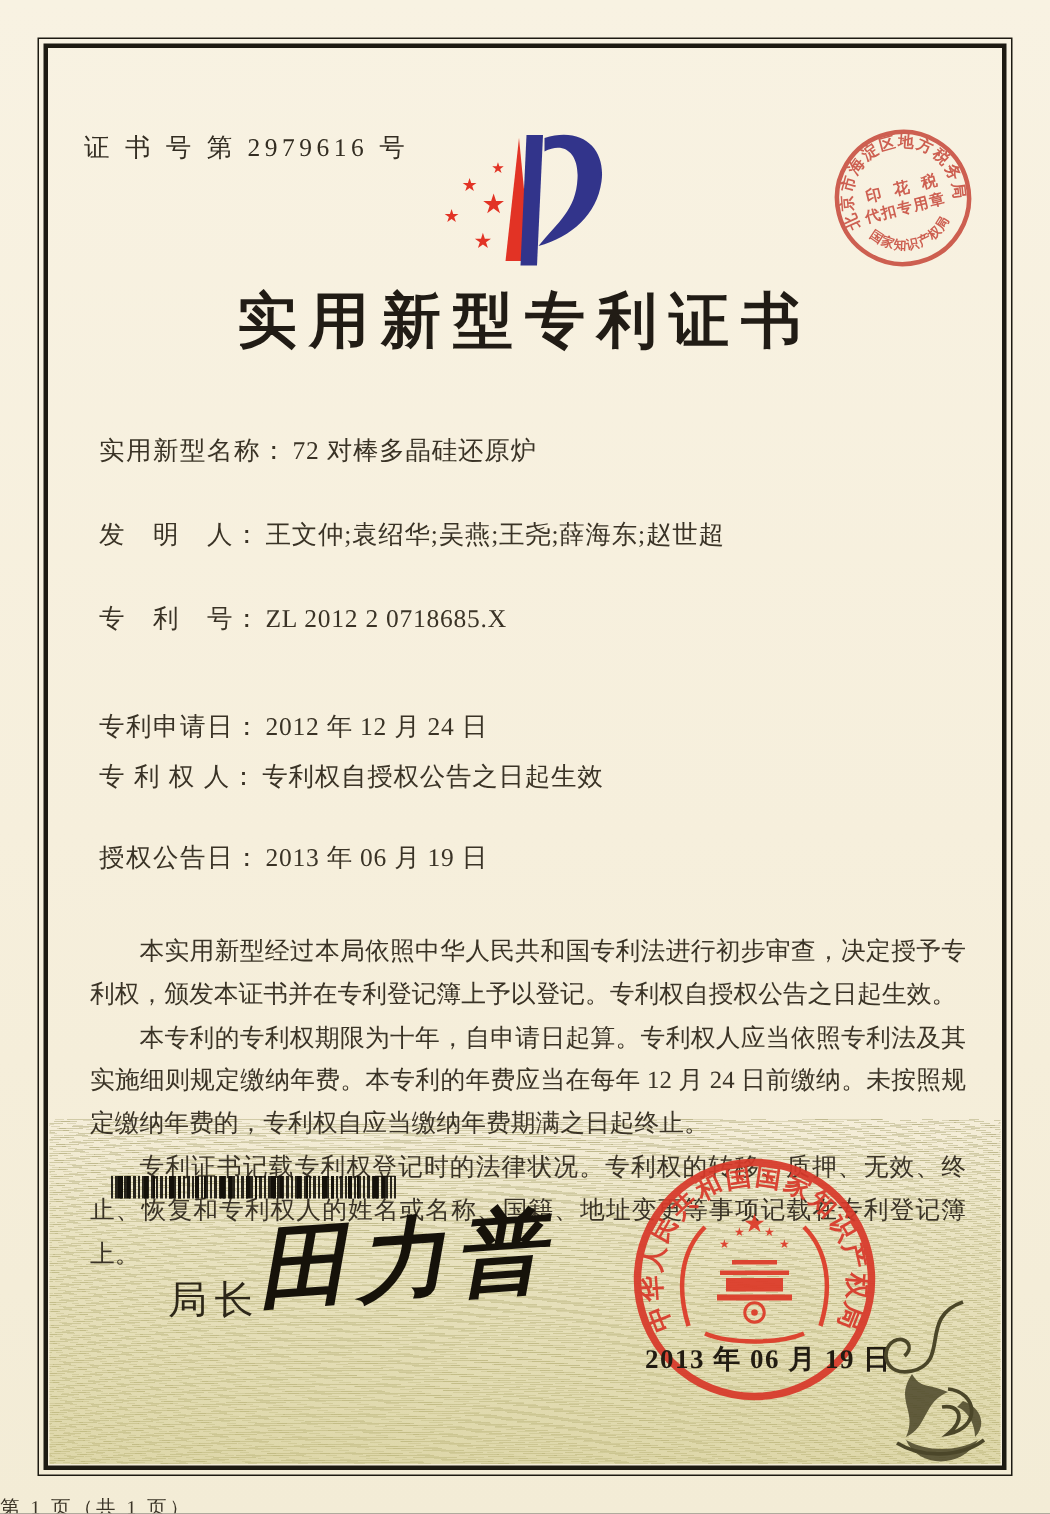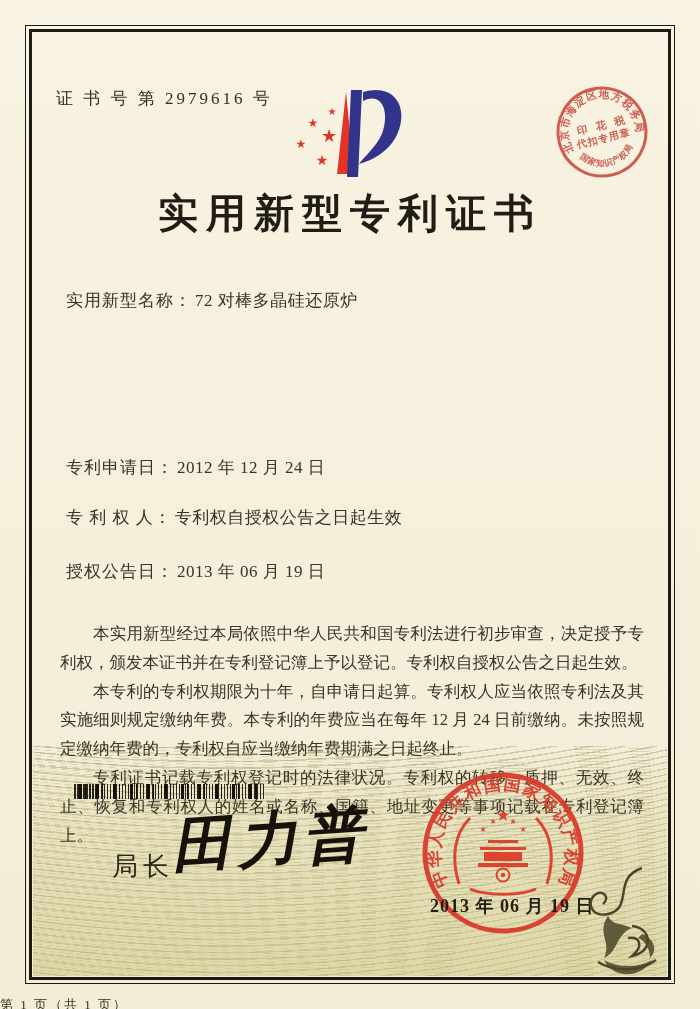--- a/index.html
+++ b/index.html
@@ -106,21 +106,27 @@
     <text class="tax-arc-b"><textPath href="#taxBot">国家知识产权局</textPath></text>
     <text class="tax-center-1" x="57" y="52" text-anchor="middle">印 花 税</text>
     <text class="tax-center-2" x="55" y="65" text-anchor="middle">代扣专用章</text>
   </svg>
 
   <div class="title">实用新型专利证书</div>
 
   <div class="field-row" style="top:289px">
     <span class="f-label">实用新型名称：</span><span class="f-value">72 对棒多晶硅还原炉</span>
   </div>
-  <div class="field-row" style="top:456px">
+  <div class="field-row" style="top:345px">
+    <span class="f-label">发　明　人：</span><span class="f-value">王文仲;袁绍华;吴燕;王尧;薛海东;赵世超</span>
+  </div>
+  <div class="field-row" style="top:401px">
+    <span class="f-label">专　利　号：</span><span class="f-value">ZL 2012 2 0718685.X</span>
+  </div>
+  <div class="field-row" style="top:473px">
     <span class="f-label">专利申请日：</span><span class="f-value">2012 年 12 月 24 日</span>
   </div>
   <div class="field-row" style="top:506px">
     <span class="f-label">专 利 权 人：</span><span class="f-value">专利权自授权公告之日起生效</span>
   </div>
   <div class="field-row" style="top:560px">
     <span class="f-label">授权公告日：</span><span class="f-value">2013 年 06 月 19 日</span>
   </div>
 
   <div class="legal">

